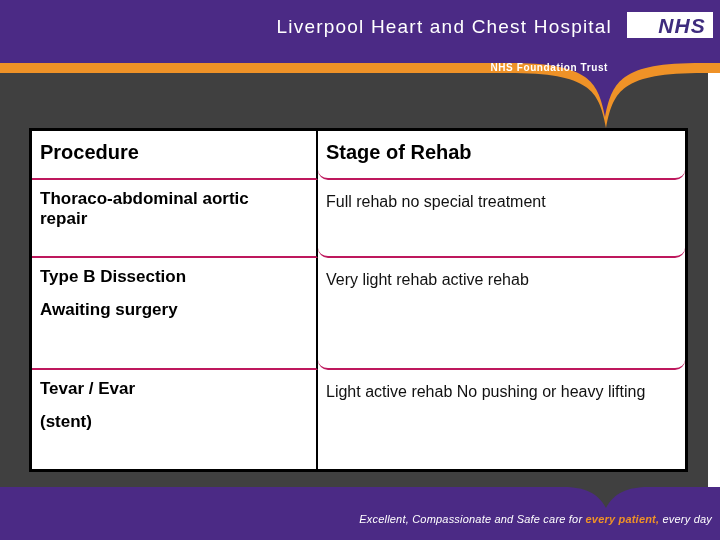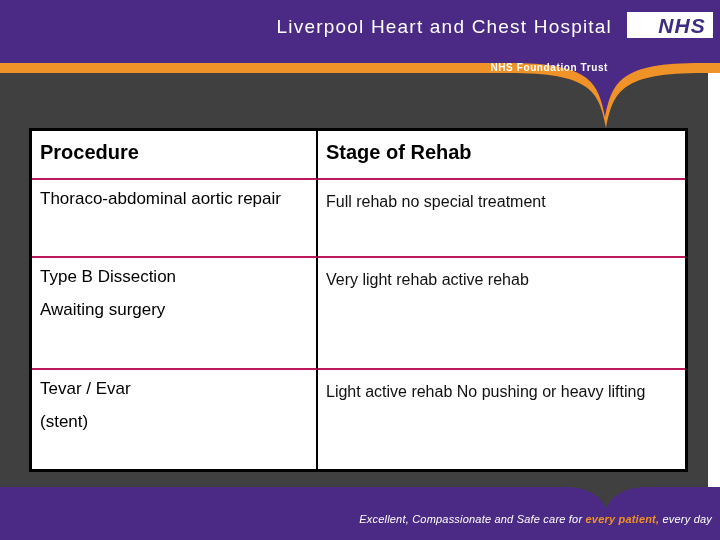--- a/index.html
+++ b/index.html
@@ -38,28 +38,28 @@
   .rehab-table {
     position: absolute; left: 29px; top: 128px;
     width: 659px; height: 344px;
     border: 3px solid #000000;
     display: grid;
     grid-template-columns: 286px 1fr;
     grid-template-rows: 49px 78px 112px 1fr;
     background: #ffffff;
   }
   .cell { border-right: 2px solid #000; border-bottom: 2px solid #be185d; overflow: hidden; }
-  .cell.last-col { border-right: none; }
+  .cell.last-col { border-right: none; border-radius: 10px; }
   .cell.last-row { border-bottom: none; }
   .th {
     font-size: 20px; font-weight: bold; color: #000;
     padding: 10px 8px 0 8px; line-height: 1.1;
   }
   .proc-cell {
-    font-size: 17px; font-weight: normal; color: #000;
+    font-size: 17px; font-weight: bold; color: #000;
     padding: 9px 30px 0 8px; line-height: 1.18;
   }
   .proc-cell .para { margin-bottom: 13px; }
   .stage-cell {
     font-size: 16px; font-weight: normal; color: #111;
     padding: 9px 6px 0 8px; line-height: 1.58;
   }
 
   
   .footer { position: absolute; left: 0; bottom: 0; width: 720px; height: 55px; }

